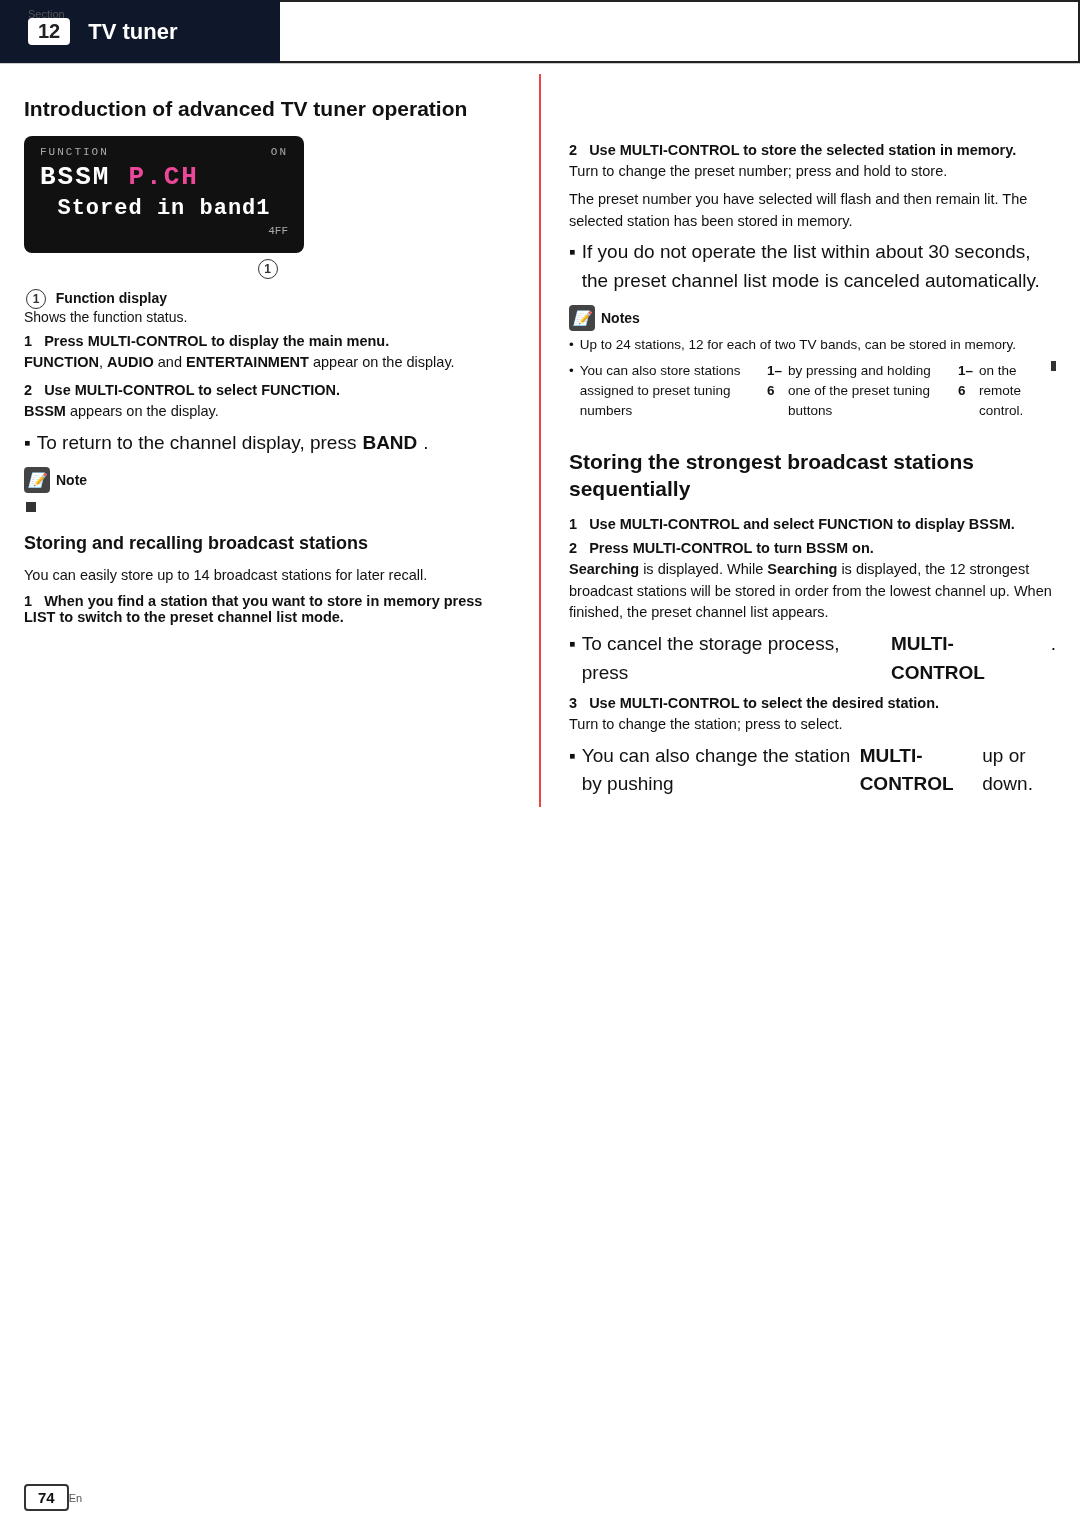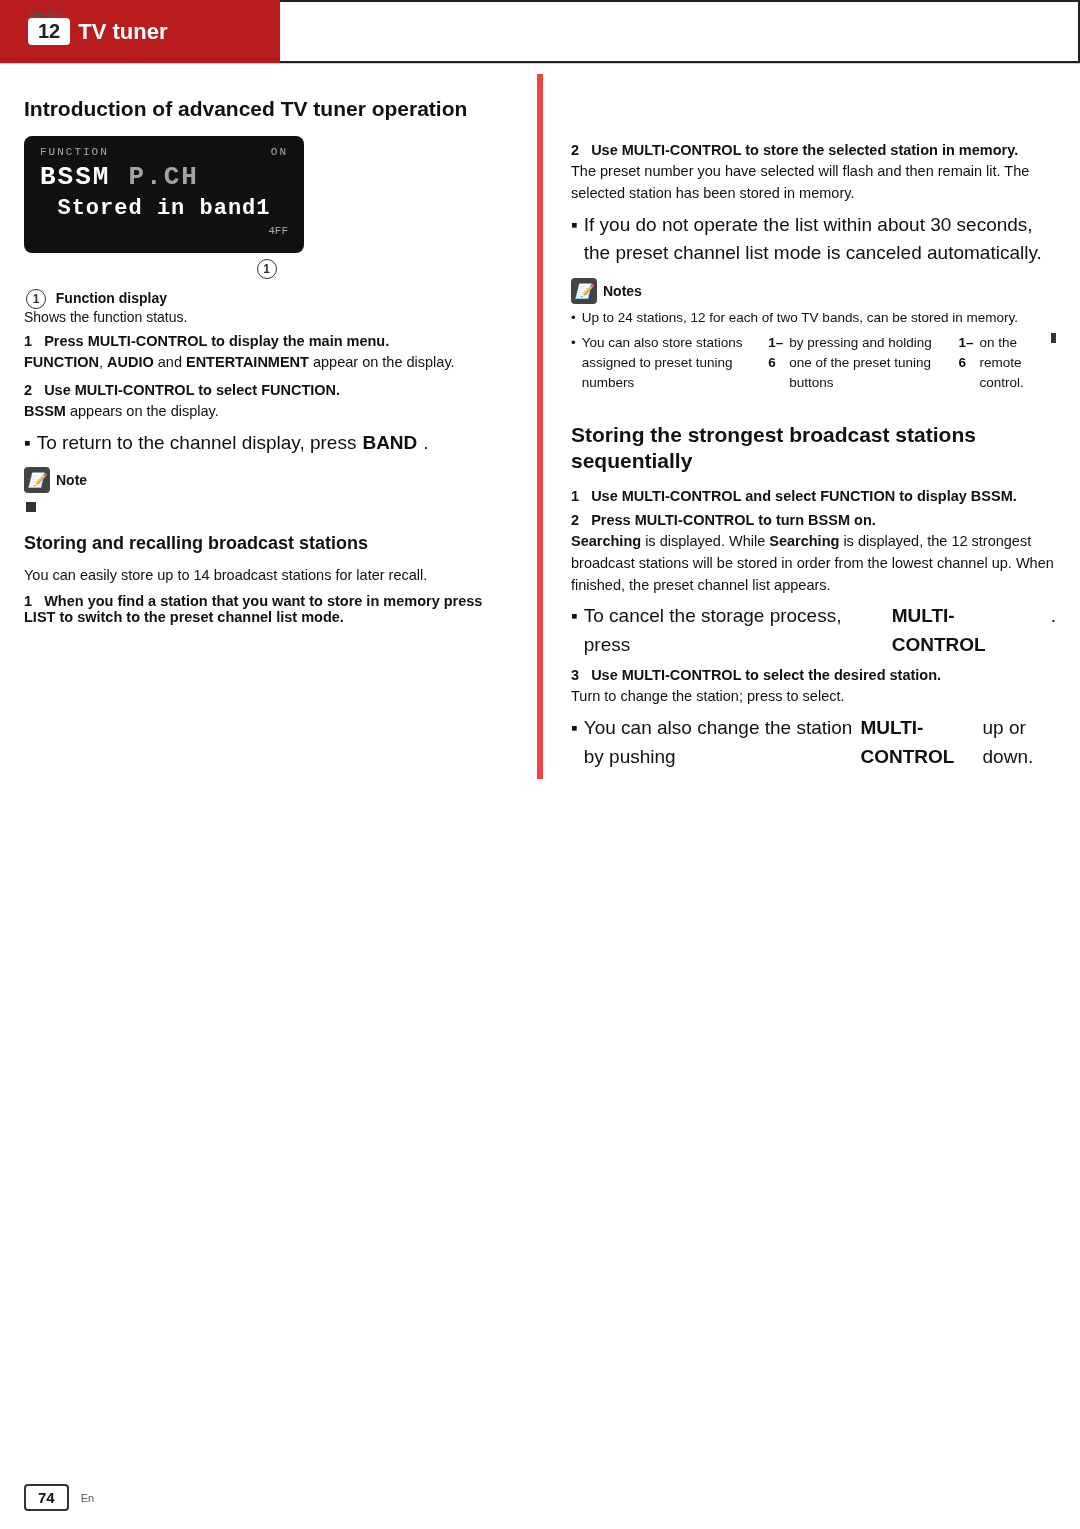--- a/index.html
+++ b/index.html
@@ -27,28 +27,28 @@
       margin-bottom: 10px;
     }
     .section-label {
       font-size: 11px;
       color: #555;
       position: absolute;
       top: 8px;
       left: 28px;
     }
     .header-left {
-      background: #b91c1c;
+      background: #0f172a;
       color: #fff;
       font-size: 22px;
       font-weight: bold;
       padding: 18px 32px 18px 28px;
       display: flex;
       align-items: center;
-      gap: 0;
+      gap: 10px;
       min-width: 280px;
     }
     .header-left .section-num {
       background: #fff;
       color: #222;
       border-radius: 4px;
       font-size: 20px;
       font-weight: bold;
       padding: 2px 10px;
       margin-right: 8px;
@@ -62,21 +62,21 @@
 
     
     .columns {
       display: flex;
       gap: 0;
       padding: 0 24px;
     }
     .col-left {
       flex: 1;
       padding-right: 28px;
-      border-right: 6px solid #ef4444;
+      border-right: 2px solid #ef4444;
     }
     .col-right {
       flex: 1;
       padding-left: 28px;
     }
 
     
     .section-heading {
       font-size: 21px;
       font-weight: bold;
@@ -120,21 +120,21 @@
     }
     .display-bssm {
       font-size: 26px;
       font-weight: bold;
       color: #fff;
       letter-spacing: 2px;
     }
     .display-pch {
       font-size: 26px;
       font-weight: bold;
-      color: #a3a3a3;
+      color: #ec4899;
       letter-spacing: 2px;
     }
     .display-stored {
       font-size: 22px;
       font-weight: bold;
       color: #fff;
       text-align: center;
       margin-top: 4px;
       letter-spacing: 1px;
     }
@@ -248,21 +248,20 @@
     }
 
     
     .footer {
       position: absolute;
       bottom: 18px;
       left: 24px;
       right: 8px;
       display: flex;
       align-items: center;
-      gap: 12px;
     }
     .page-num-box {
       border: 2px solid #333;
       border-radius: 4px;
       padding: 3px 12px;
       font-size: 15px;
       font-weight: bold;
     }
     .lang-label {
       font-size: 11px;
@@ -356,20 +355,21 @@
       </div>
 
     </div>
 
     <div class="col-right">
 
       <div class="step" style="margin-top: 68px;">
         <div class="step-title">
           <b>2&nbsp;&nbsp;&nbsp;Use MULTI-CONTROL to store the selected station in memory.</b>
         </div>
+        <p>Turn to change the preset number; press and hold to store.</p>
         <p>The preset number you have selected will flash and then remain lit. The selected station has been stored in memory.</p>
         <div class="arrow-bullet">If you do not operate the list within about 30 seconds, the preset channel list mode is canceled automatically.</div>
       </div>
 
       <div class="note-box">
         <div class="note-header">
           <span class="note-icon">📝</span>
           <span>Notes</span>
         </div>
         <div class="bullet-item">Up to 24 stations, 12 for each of two TV bands, can be stored in memory.</div>

